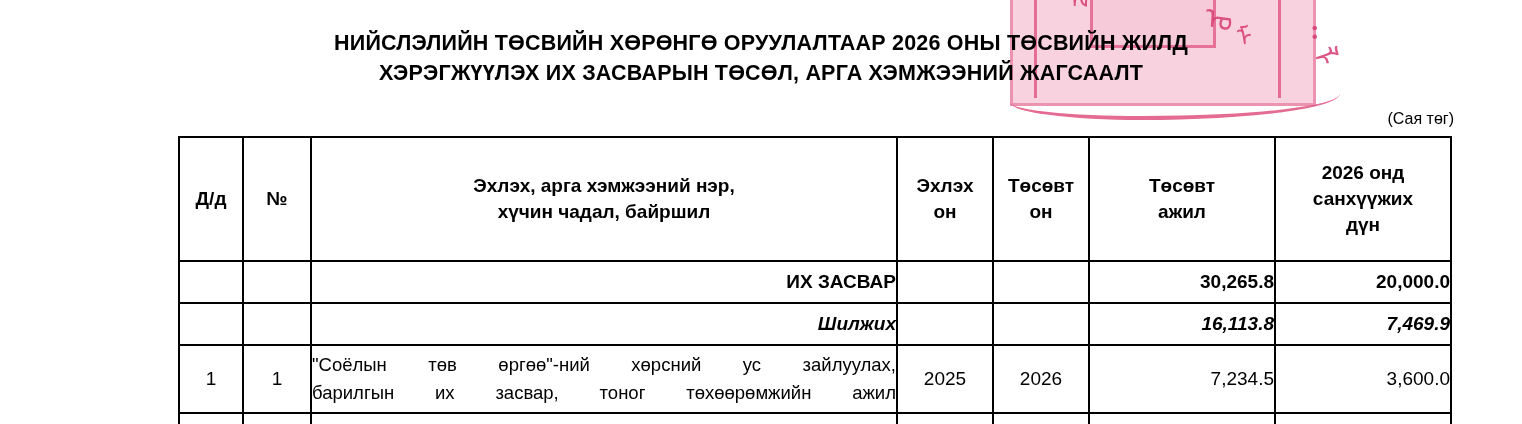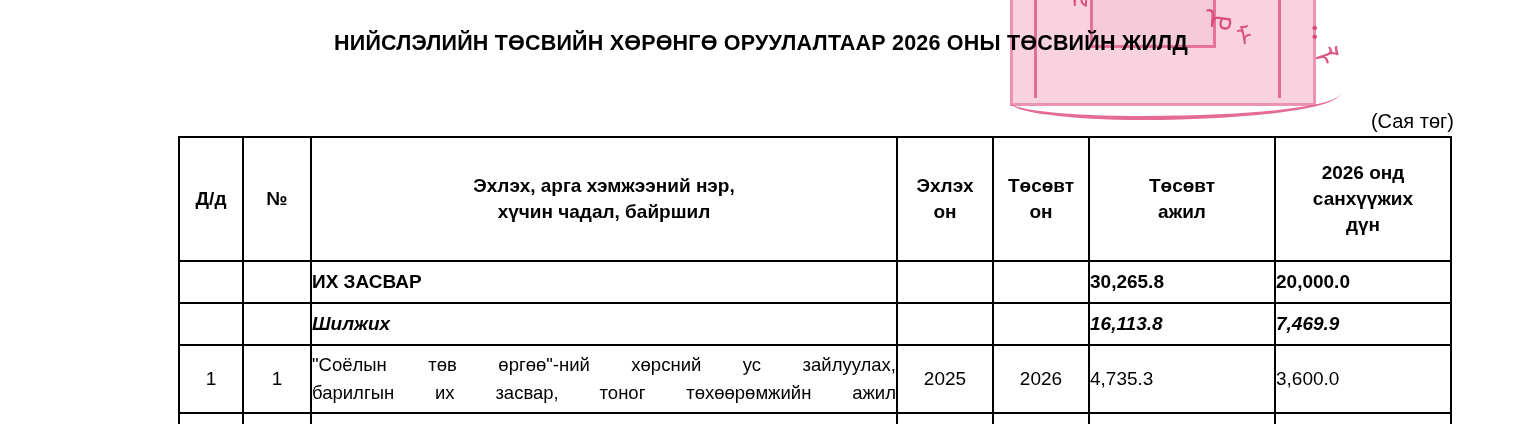--- a/index.html
+++ b/index.html
@@ -82,21 +82,21 @@
     letter-spacing: 0.2px;
     line-height: 30px;
     white-space: nowrap;
   }
 
   
   #unit-note {
     position: absolute;
     right: 68px;
     top: 110px;
-    font-size: 20px;
+    font-size: 16px;
     white-space: nowrap;
   }
 
   
   #main-table {
     position: absolute;
     left: 178px;
     top: 136px;
     border-collapse: collapse;
     table-layout: fixed;
@@ -125,22 +125,22 @@
 
   .row-cell {
     height: 40px;
     padding: 2px 10px;
   }
   .row-cell.tall {
     height: 66px;
     padding: 4px 10px;
   }
   .center { text-align: center; }
-  .right  { }
-  .left   { text-align: left; }
+  .right  { text-align: right; }
+  .left   { text-align: right; }
   .bold   { font-weight: bold; }
   .italic-bold { font-weight: bold; font-style: italic; margin-top: 19px; }
   .justify {
     text-align: justify;
     text-align-last: justify;
     line-height: 28px;
     font-size: 18.5px;
   }
   .empty-row td { height: 26px; }
 </style>
@@ -155,20 +155,21 @@
   <div class="stamp-swoosh"></div>
   <div class="stamp-glyph" style="left:58px; top:-10px; font-size:26px;">ᠠ</div>
   <div class="stamp-glyph" style="left:196px; top:6px; font-size:30px; transform:rotate(8deg);">ᠤ</div>
   <div class="stamp-glyph" style="left:226px; top:28px; font-size:26px; transform:rotate(-6deg);">ᠮ</div>
   <div class="stamp-glyph" style="left:300px; top:18px; font-size:34px; transform:rotate(90deg);">᠃</div>
   <div class="stamp-glyph" style="left:312px; top:48px; font-size:30px; transform:rotate(75deg);">ᠯ</div>
 </div>
 
 <div id="title-block">
   <div class="title-line">НИЙСЛЭЛИЙН ТӨСВИЙН ХӨРӨНГӨ ОРУУЛАЛТААР 2026 ОНЫ ТӨСВИЙН ЖИЛД</div>
+  <div class="title-line">ХЭРЭГЖҮҮЛЭХ ИХ ЗАСВАРЫН ТӨСӨЛ, АРГА ХЭМЖЭЭНИЙ  ЖАГСААЛТ</div>
 </div>
 
 <div id="unit-note">(Сая төг)</div>
 
 <table id="main-table">
   <colgroup>
     <col class="c-dd">
       <col class="c-no">
       <col class="c-name">
     <col class="c-start">
@@ -227,21 +228,21 @@
 
     <tr>
       <td class="row-cell tall center">1</td>
       <td class="row-cell tall center">1</td>
       <td class="row-cell tall">
         <div class="justify">"Соёлын төв өргөө"-ний хөрсний ус зайлуулах,</div>
         <div class="justify last-line">барилгын их засвар, тоног төхөөрөмжийн ажил</div>
       </td>
       <td class="row-cell tall center">2025</td>
       <td class="row-cell tall center">2026</td>
-      <td class="row-cell tall right">4,735.3</td>
+      <td class="row-cell tall right">7,234.5</td>
       <td class="row-cell tall right">3,600.0</td>
     </tr>
 
     <tr class="empty-row">
       <td></td>
       <td></td>
       <td></td>
       <td></td>
       <td></td>
       <td></td>

